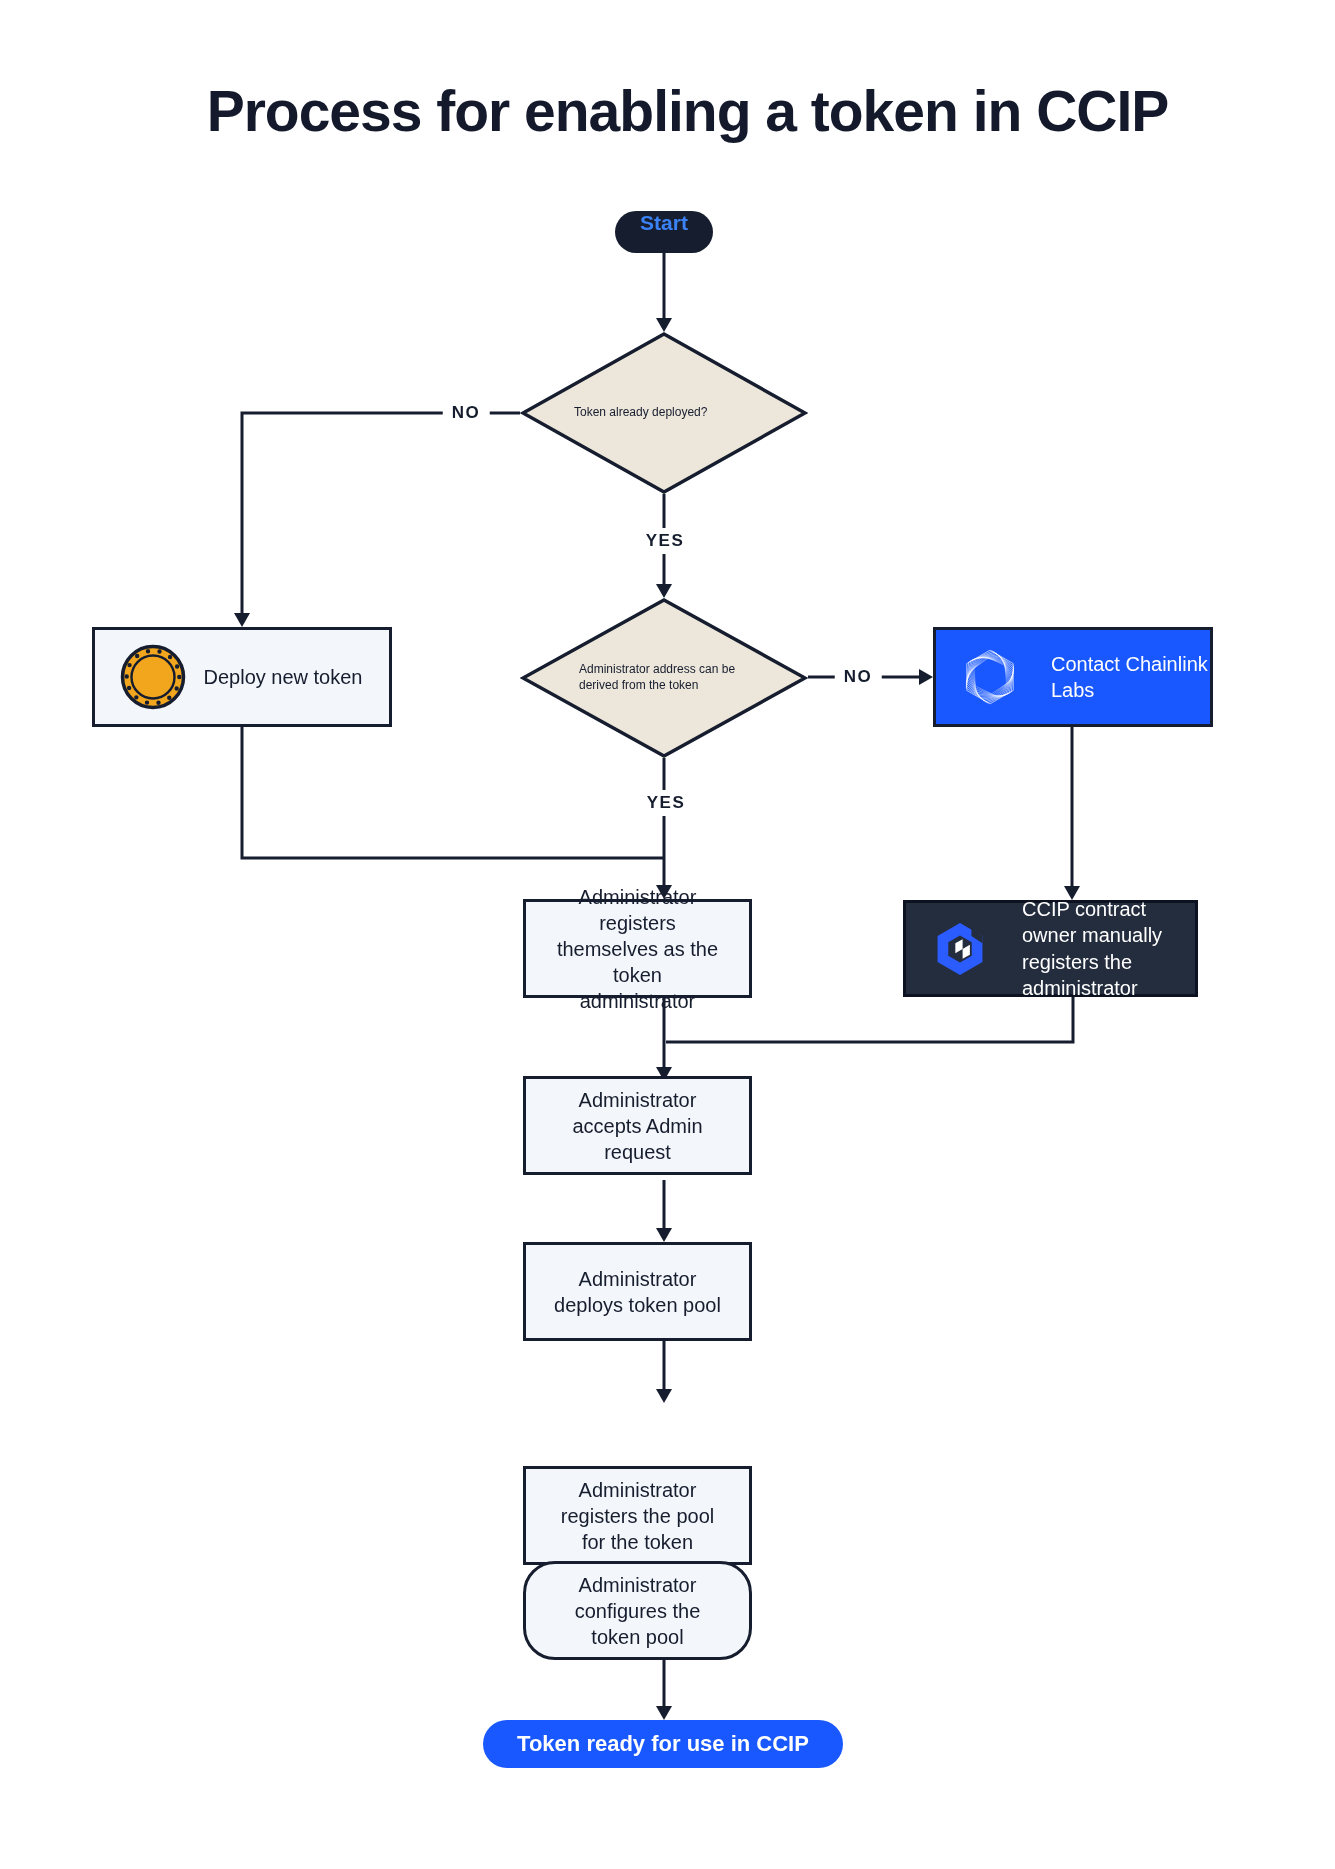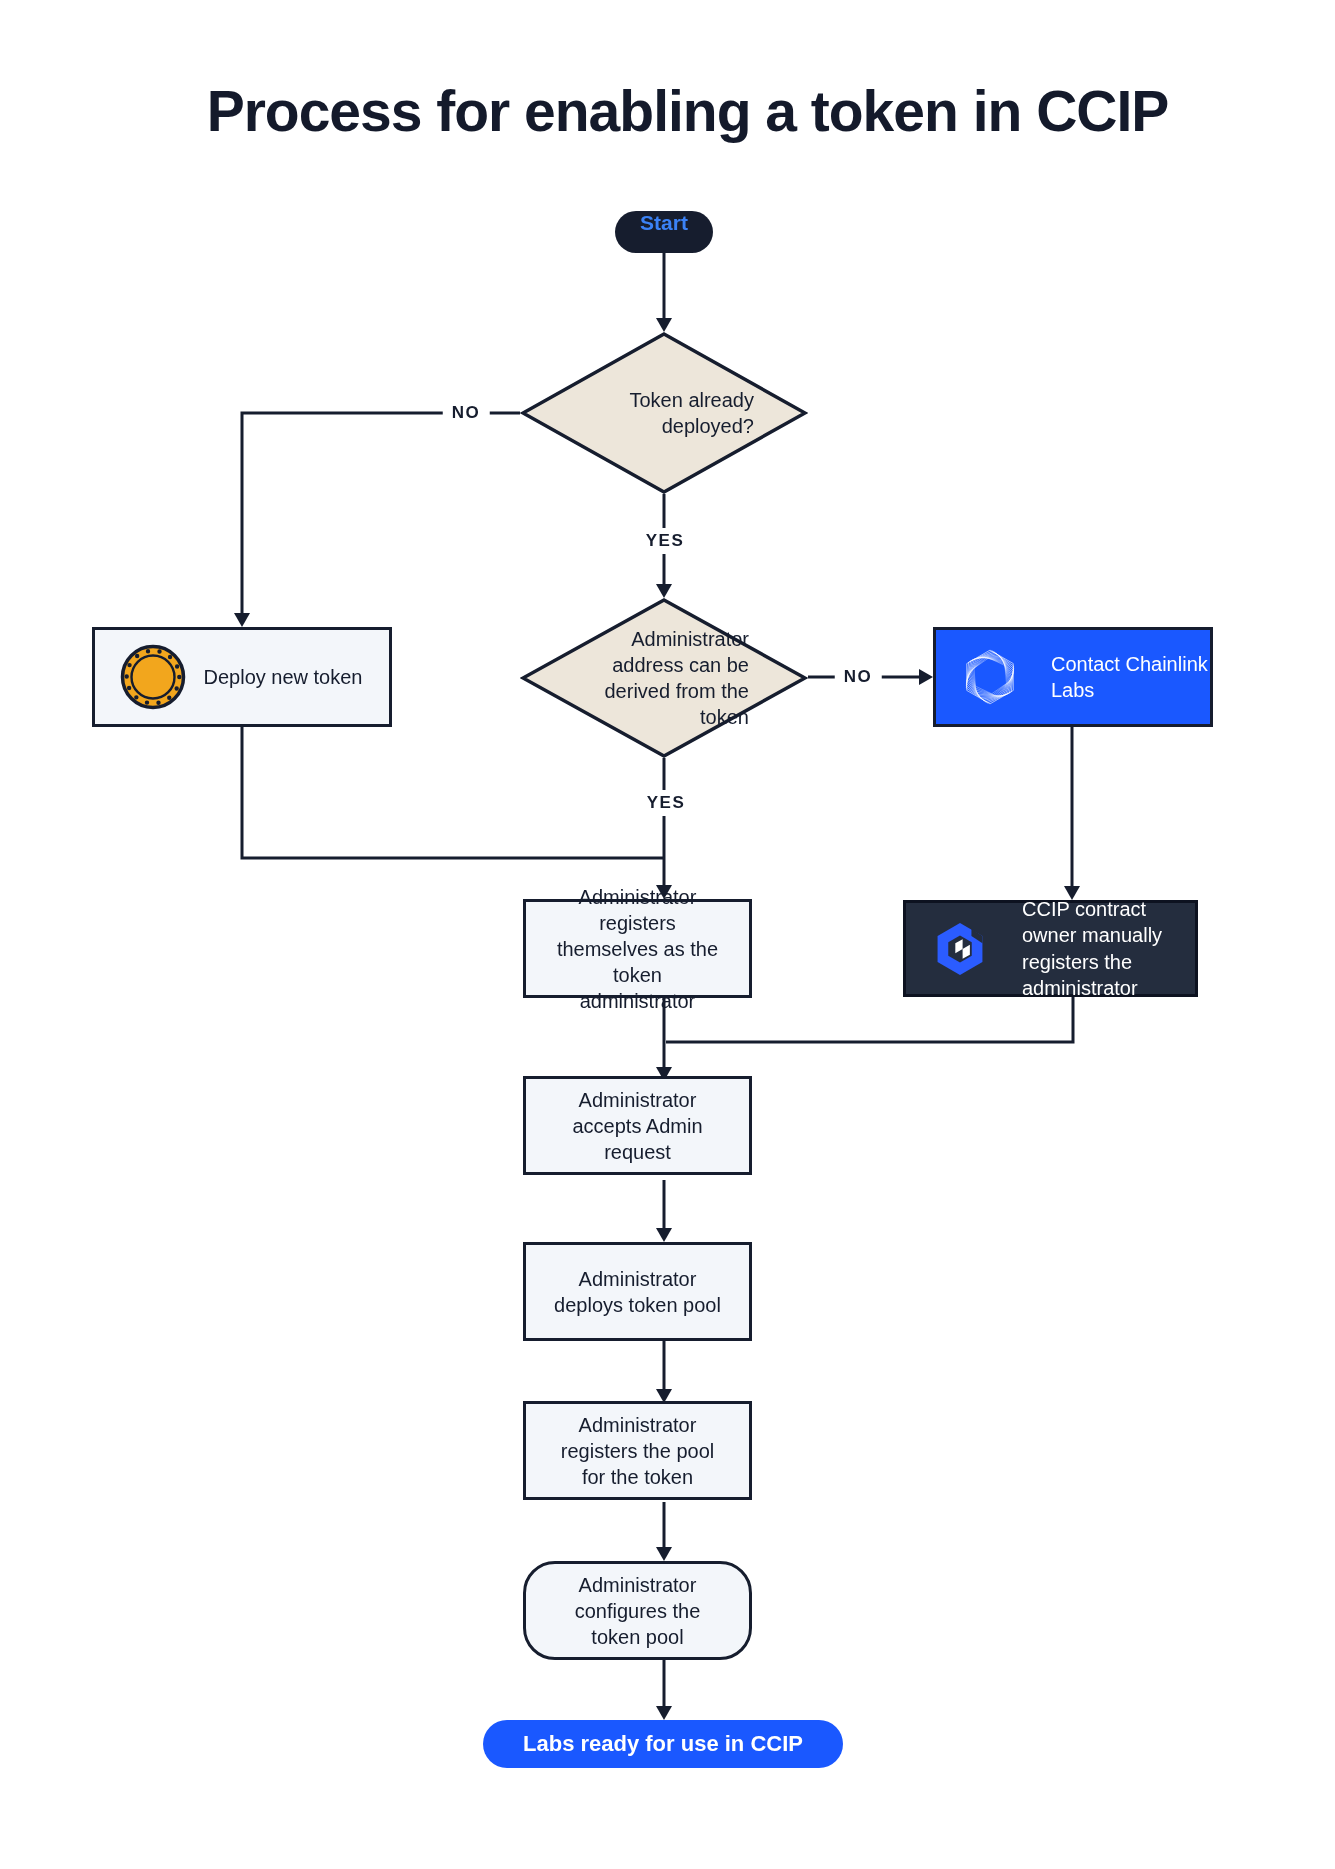--- a/index.html
+++ b/index.html
@@ -28,21 +28,21 @@
     left:483px;top:1720px;width:360px;height:48px;border-radius:25px;
     background:#1a58ff;color:#ffffff;display:flex;align-items:center;justify-content:center;
     font-size:22px;font-weight:700;
   }
 
   
   .diamond{width:288px;}
   .diamond svg{display:block;}
   .diamond .dtext{
     position:absolute;left:50%;top:50%;transform:translate(-50%,-50%);
-    width:180px;text-align:right;font-size:20px;line-height:1.3;color:#161d2e;
+    width:180px;text-align:left;font-size:12px;line-height:1.3;color:#161d2e;
   }
   .d1{left:520px;top:332px;height:162px;}
   .d2{left:520px;top:598px;height:160px;}
   .d2 .dtext{width:170px;}
 
   
   .process{
     background:#f3f6fa;border:3px solid #161d2e;
     display:flex;align-items:center;justify-content:center;
     text-align:center;font-size:20px;line-height:1.3;
@@ -66,21 +66,21 @@
     background:#242d3e;border:3px solid #0d1220;color:#ffffff;
     display:flex;align-items:center;justify-content:flex-start;
     font-size:20px;line-height:1.32;
   }
   .box-dark .ccip-icon{margin-left:27px;flex:0 0 auto;display:flex;}
   .box-dark .blabel{margin-left:35px;width:215px;text-align:left;}
 
   .b-register-self{top:899px;}
   .b-accept{top:1076px;}
   .b-deploy-pool{top:1242px;}
-  .b-register-pool{top:1401px;}
+  .b-register-pool{top:1466px;}
   .b-configure-pool{top:1561px;border-radius:32px;}
 
   
   .edge-label{
     position:absolute;z-index:2;transform:translate(-50%,-50%);
     background:#ffffff;padding:3px 9px;
     font-size:17px;font-weight:700;letter-spacing:1.5px;color:#161d2e;
   }
 </style>
 </head>
@@ -205,16 +205,16 @@
 
   <div class="node process proc-col b-register-pool">
     <span>Administrator registers the pool for the token</span>
   </div>
 
   <div class="node process proc-col b-configure-pool">
     <span>Administrator configures the token pool</span>
   </div>
 
   <div class="node pill-end">
-    <span>Labs ready for use in CCIP</span>
+    <span>Token ready for use in CCIP</span>
   </div>
 
 </div>
 
 </body></html>

